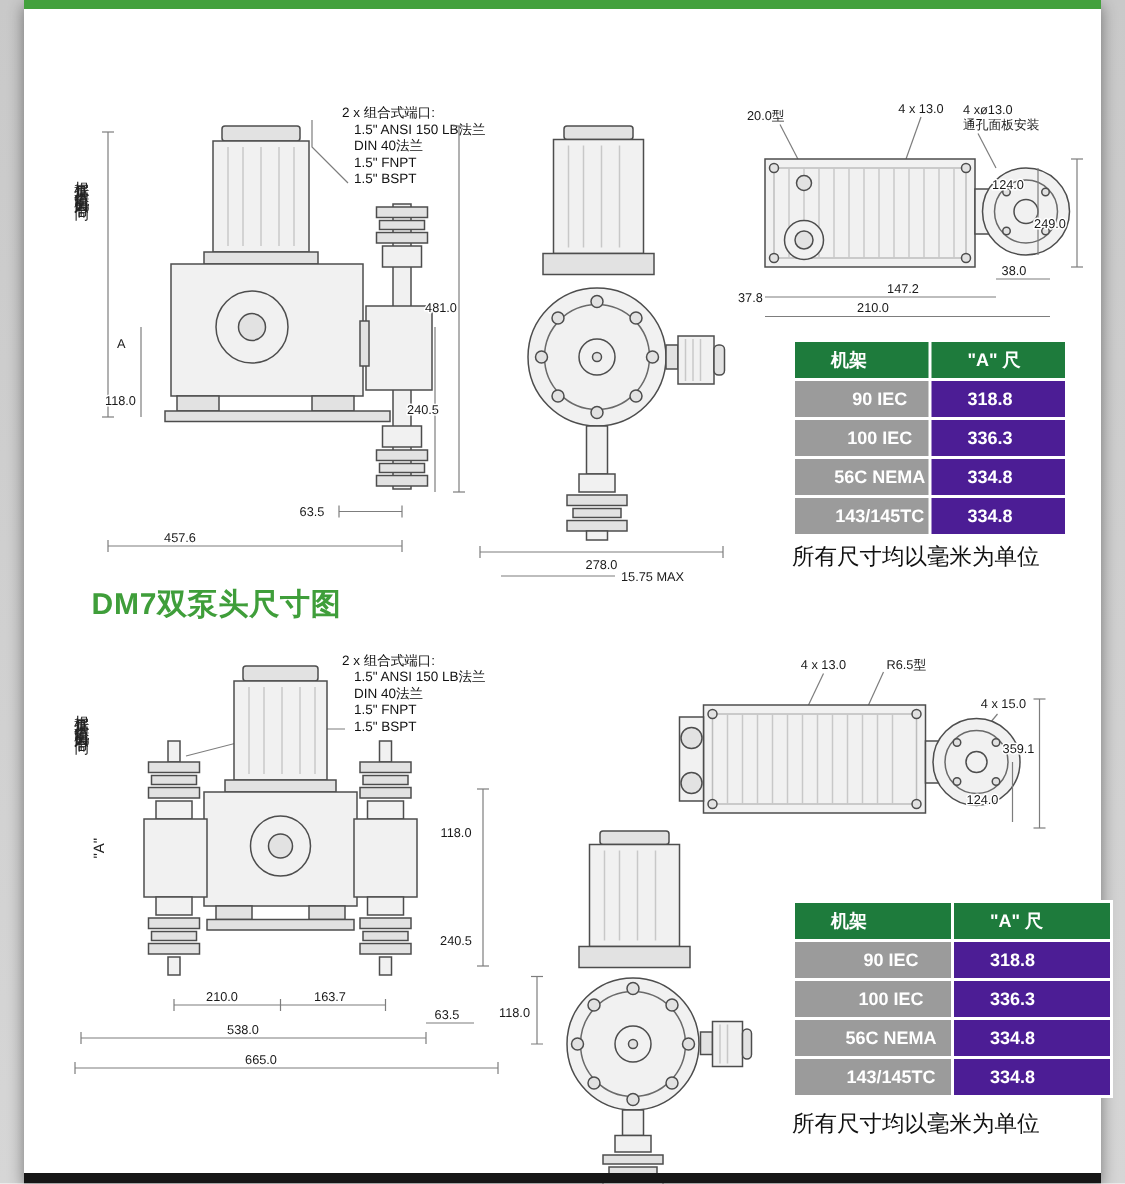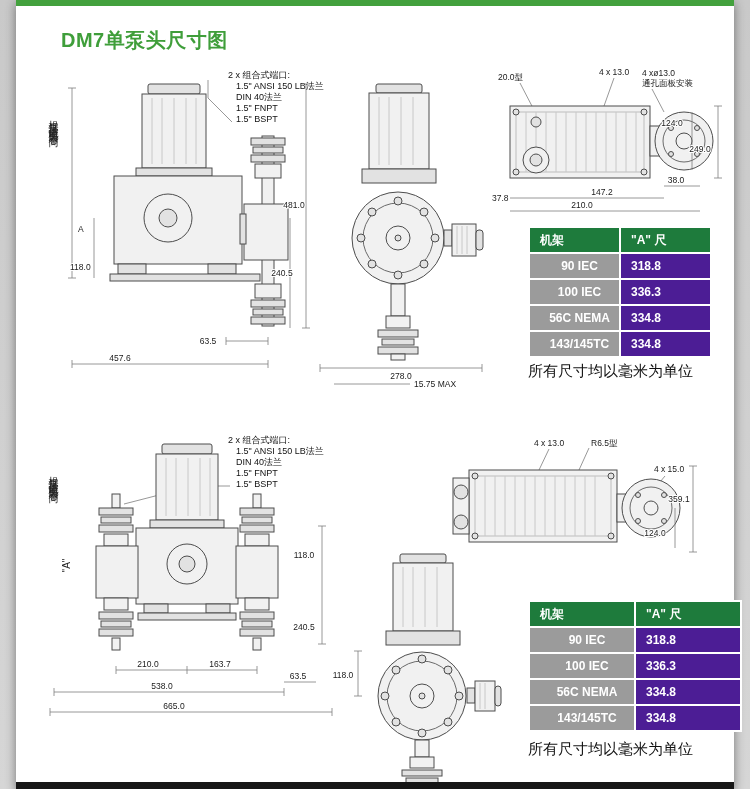--- a/index.html
+++ b/index.html
@@ -20,21 +20,21 @@
   .port-note{position:absolute;font-size:9px;line-height:11px;color:#111;white-space:nowrap;}
   .port-note .ind{padding-left:8px;}
   .vnote{
     position:absolute;writing-mode:vertical-rl;text-orientation:upright;
     font-size:10px;letter-spacing:2px;color:#222;
   }
   .rot-a{position:absolute;transform:rotate(-90deg);transform-origin:center;font-size:10px;color:#222;}
   
   .frame-table{position:absolute;background:#fff;border:2px solid #fff;display:flex;flex-direction:column;gap:2px;}
   .frame-table .tr{display:flex;gap:2px;}
-  .frame-table .td{flex:1;height:24px;line-height:24px;font-size:12px;font-weight:bold;color:#fff;padding-left:10px;white-space:nowrap;overflow:hidden;}
+  .frame-table .td{flex:1;height:24px;line-height:24px;font-size:12px;font-weight:bold;color:#fff;padding-left:24px;white-space:nowrap;overflow:hidden;}
   .frame-table .hd{background:#1e7b3c;}
   .frame-table .c1{background:#9b9b9b;text-align:center;}
   .frame-table .c2{background:#4c1d95;}
   
   svg.draw{position:absolute;overflow:visible;}
   .part{fill:#f1f1f1;stroke:#4d4d4d;stroke-width:1;}
   .part2{fill:#e2e2e2;stroke:#4d4d4d;stroke-width:1;}
   .ring{fill:none;stroke:#6a6a6a;stroke-width:1;}
   .shade{stroke:#c8c8c8;stroke-width:1;}
   .dim{stroke:#7d7d7d;stroke-width:.8;fill:none;}
@@ -42,21 +42,20 @@
     font-family:"Liberation Sans",sans-serif;font-size:8.5px;fill:#1a1a1a;
     paint-order:stroke;stroke:#ffffff;stroke-width:2px;stroke-linejoin:round;
   }
 </style>
 </head>
 <body>
 
 <div class="page">
   <div class="top-green-bar"></div>
 
-  <div class="sec-title" style="left:45px;top:27px">DM7单泵头尺寸图</div>
 
   <div class="vnote" style="left:30px;top:112px;height:175px">根据具体电机而有不同</div>
 
   <div class="port-note" style="left:212px;top:70px">
     <div>2 x 组合式端口:</div>
     <div class="ind">1.5" ANSI 150 LB法兰</div>
     <div class="ind">DIN 40法兰</div>
     <div class="ind">1.5" FNPT</div>
     <div class="ind">1.5" BSPT</div>
   </div>
@@ -248,20 +247,21 @@
       <div class="td c1">56C NEMA</div>
       <div class="td c2">334.8</div>
     </div>
     <div class="tr">
       <div class="td c1">143/145TC</div>
       <div class="td c2">334.8</div>
     </div>
   </div>
   <div class="units-note" style="left:512px;top:362px">所有尺寸均以毫米为单位</div>
 
+  <div class="sec-title" style="left:45px;top:389px">DM7双泵头尺寸图</div>
 
   <div class="vnote" style="left:30px;top:468px;height:175px">根据具体电机而有不同</div>
   <div class="rot-a" style="left:44px;top:560px">"A"</div>
 
   <div class="port-note" style="left:212px;top:435px">
     <div>2 x 组合式端口:</div>
     <div class="ind">1.5" ANSI 150 LB法兰</div>
     <div class="ind">DIN 40法兰</div>
     <div class="ind">1.5" FNPT</div>
     <div class="ind">1.5" BSPT</div>

